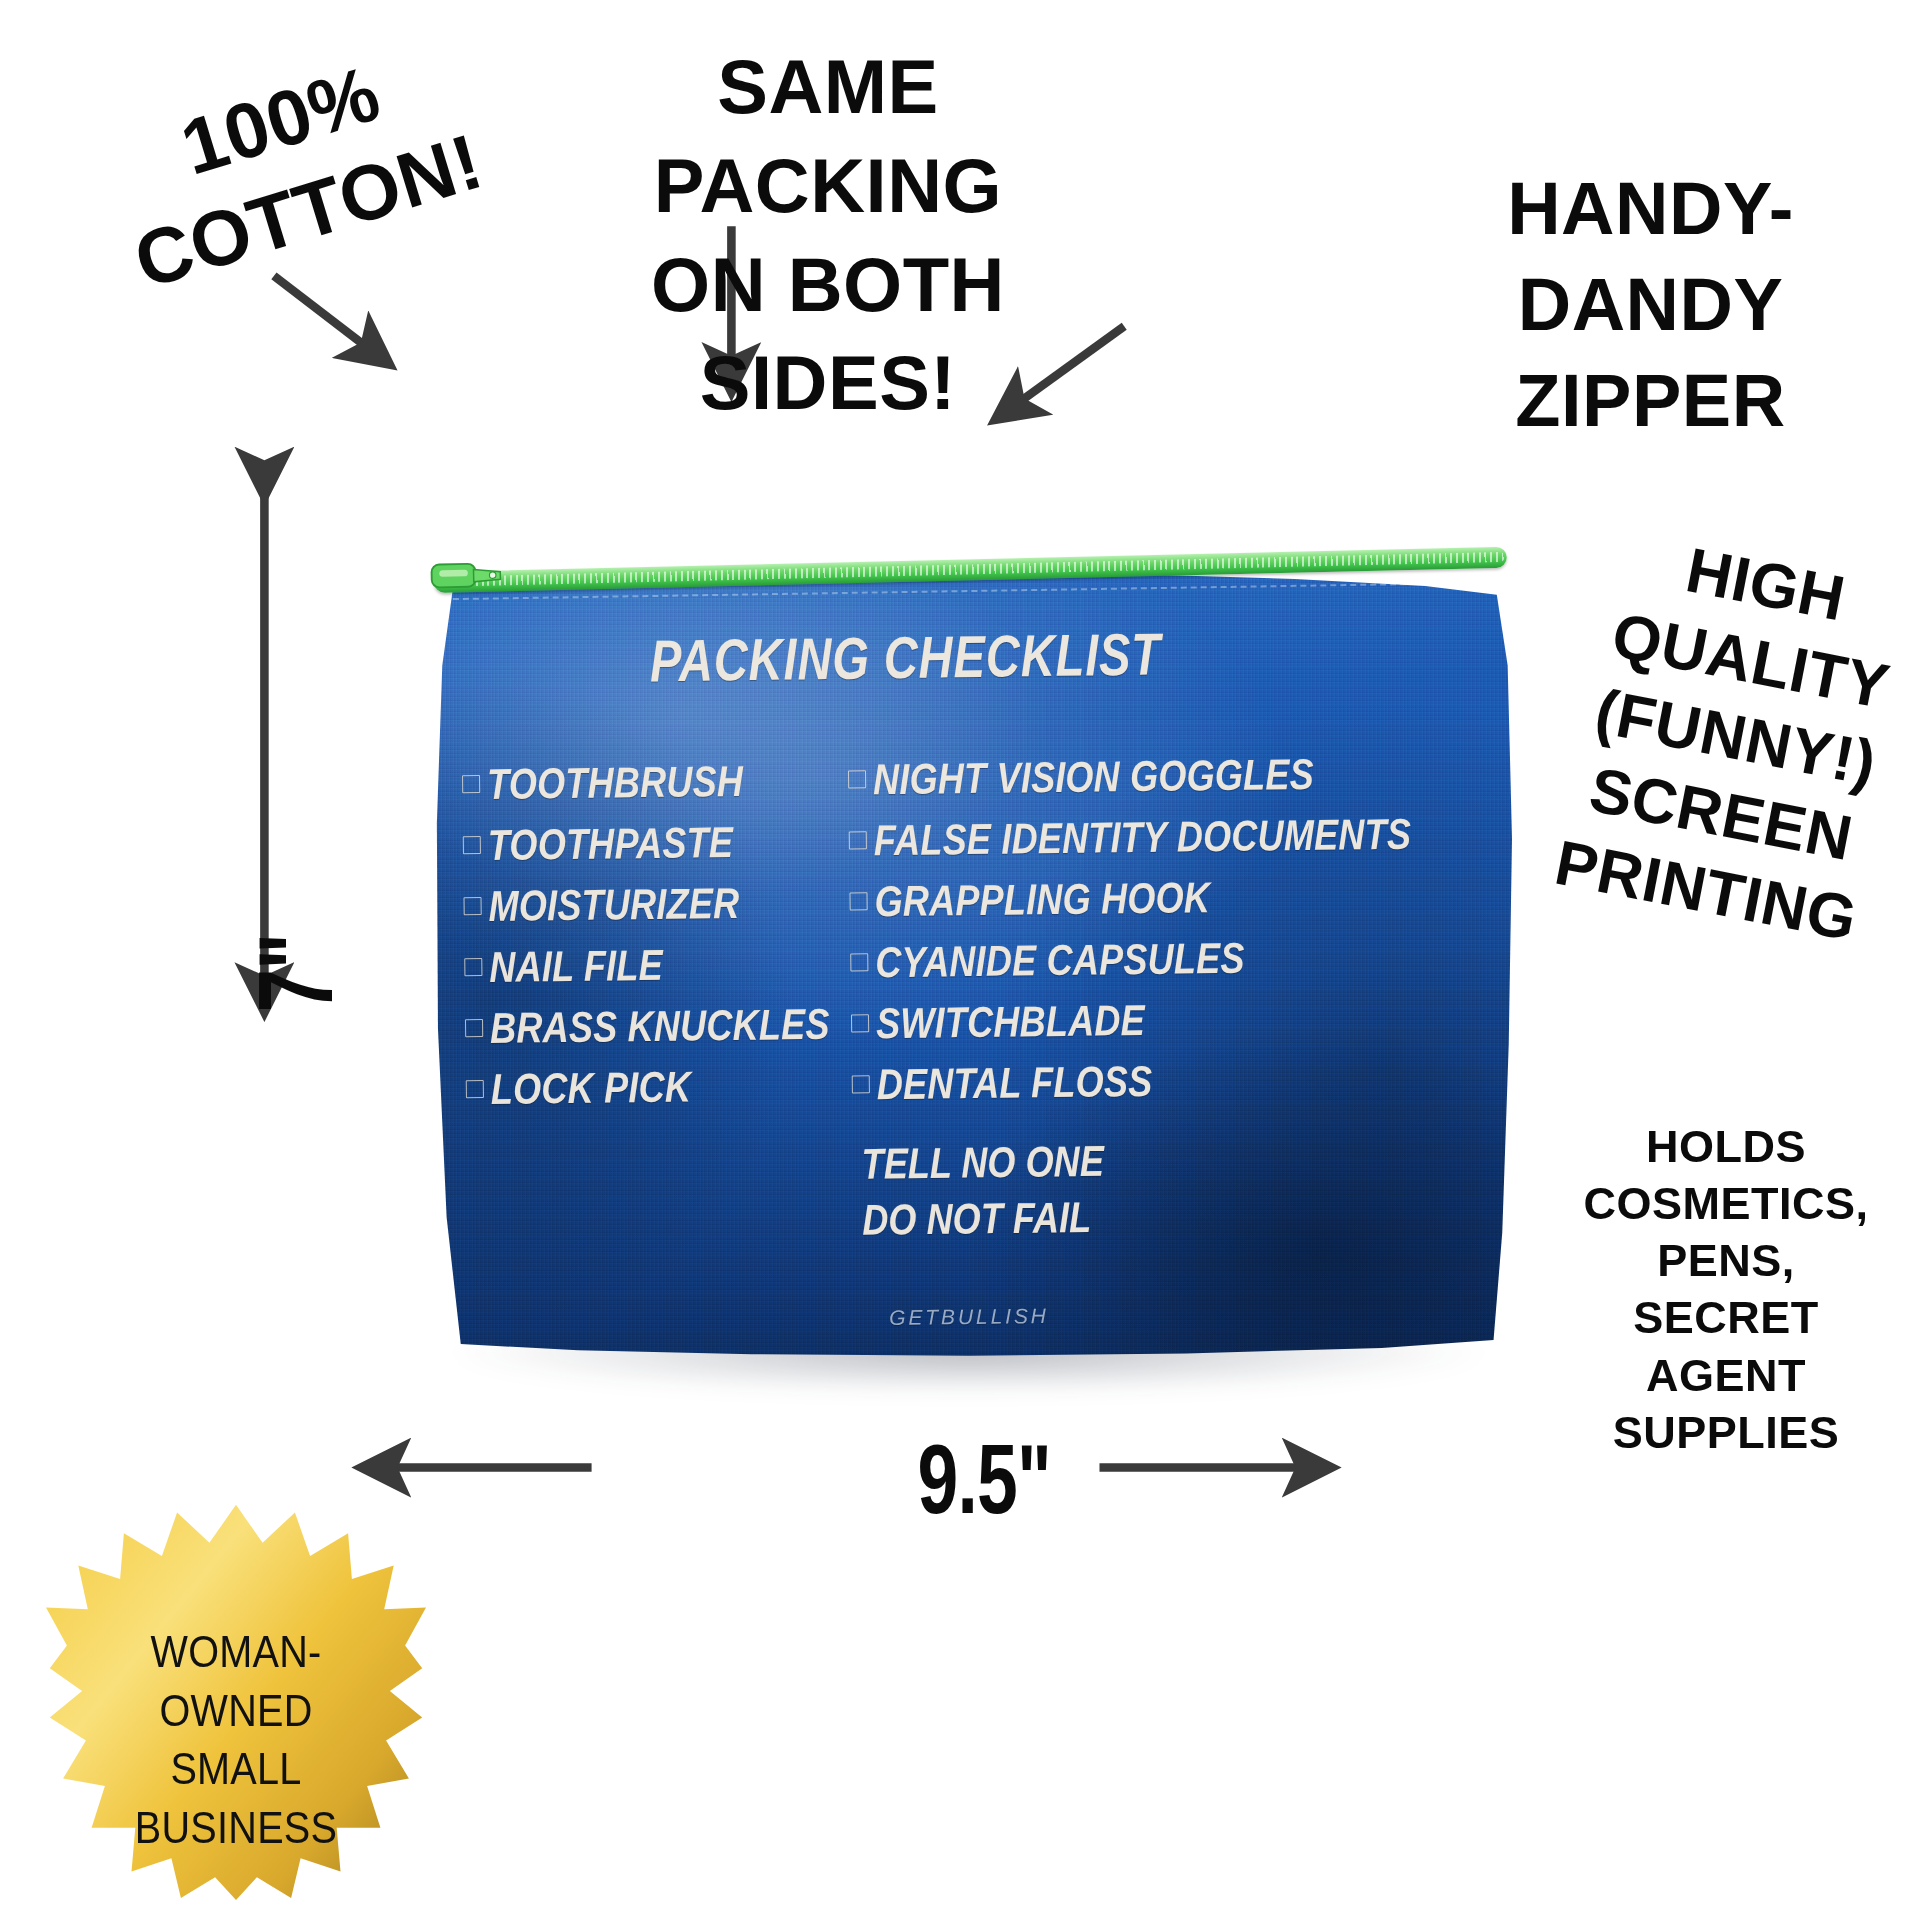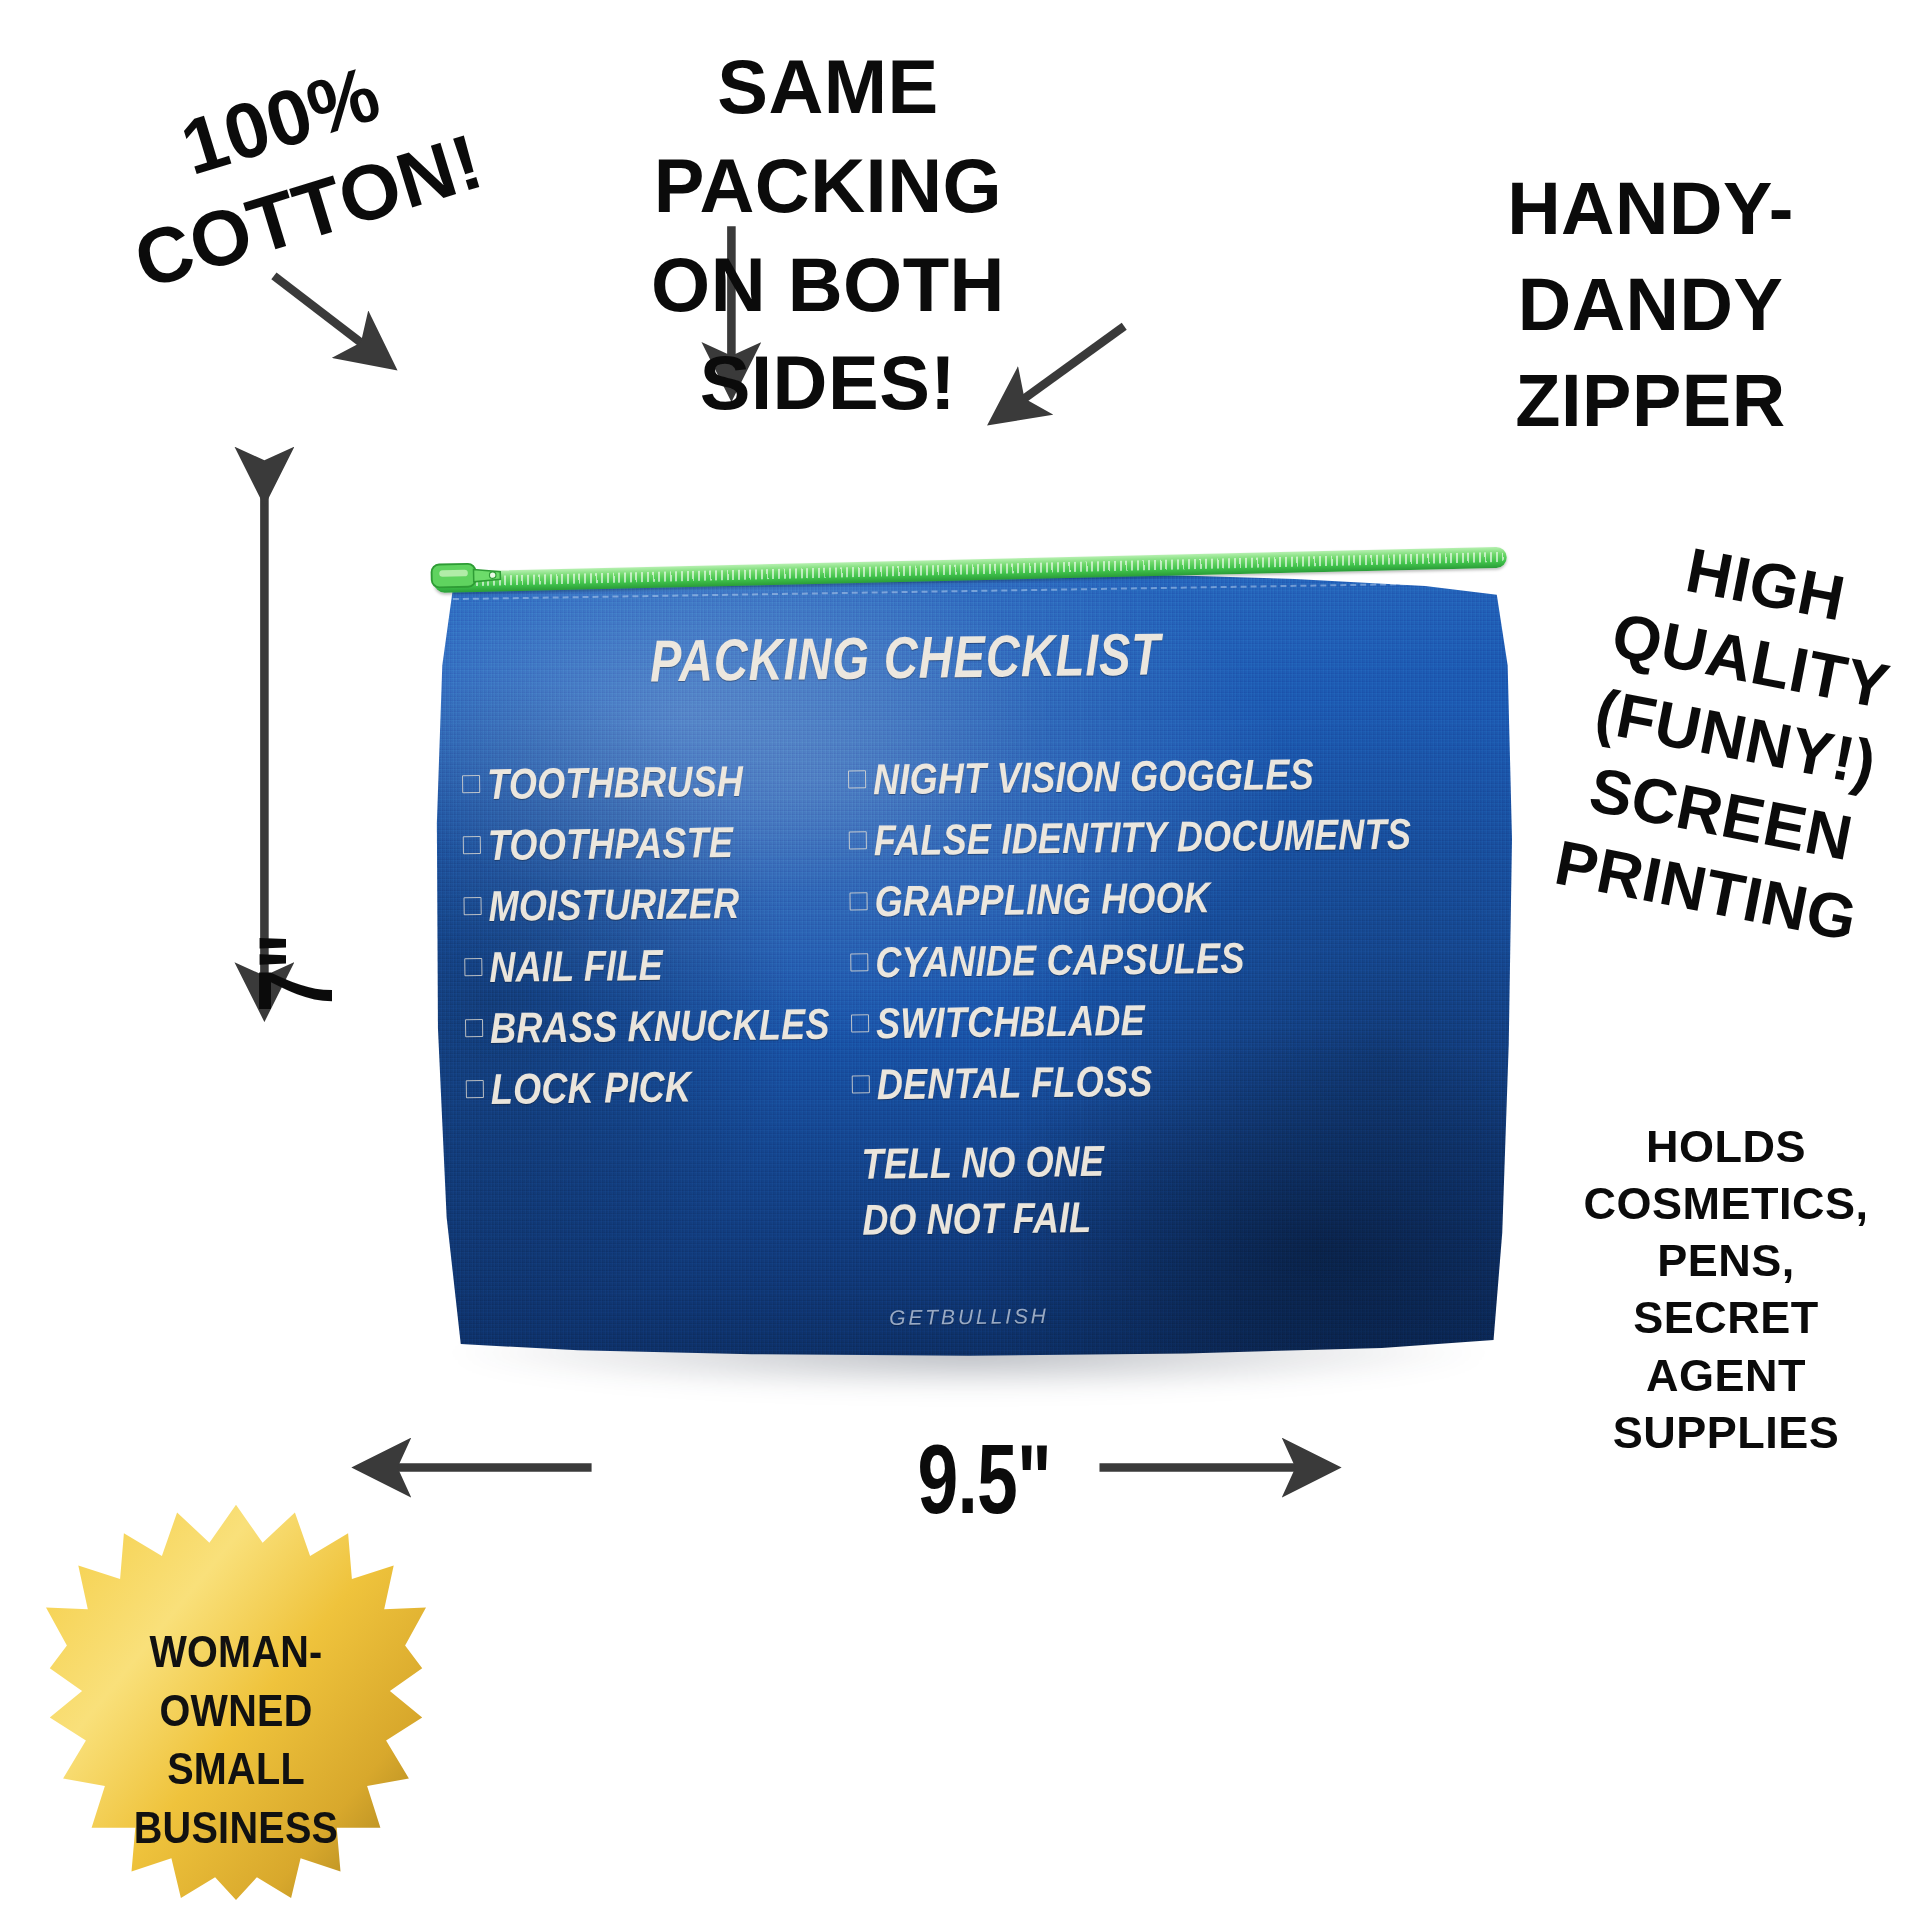--- a/index.html
+++ b/index.html
@@ -187,21 +187,21 @@
 
   
   #badge{
     position:absolute; left:46px; top:1501px; width:380px; height:399px;
   }
   #badge-shape{ position:absolute; inset:0; }
   #badge-text{
     position:absolute; left:0; right:0; top:122px;
     text-align:center; color:#111;
     font-family:"Liberation Sans", sans-serif;
-    font-weight:700; font-size:44px; line-height:1.33;
+    font-weight:400; font-size:44px; line-height:1.33;
     letter-spacing:0.3px;
   }
   #badge-text div{ transform:scaleX(.9); }
 </style>
 </head>
 <body>
 
 <div id="stage">
 
   <svg id="arrows" viewBox="0 0 2025 2025">

